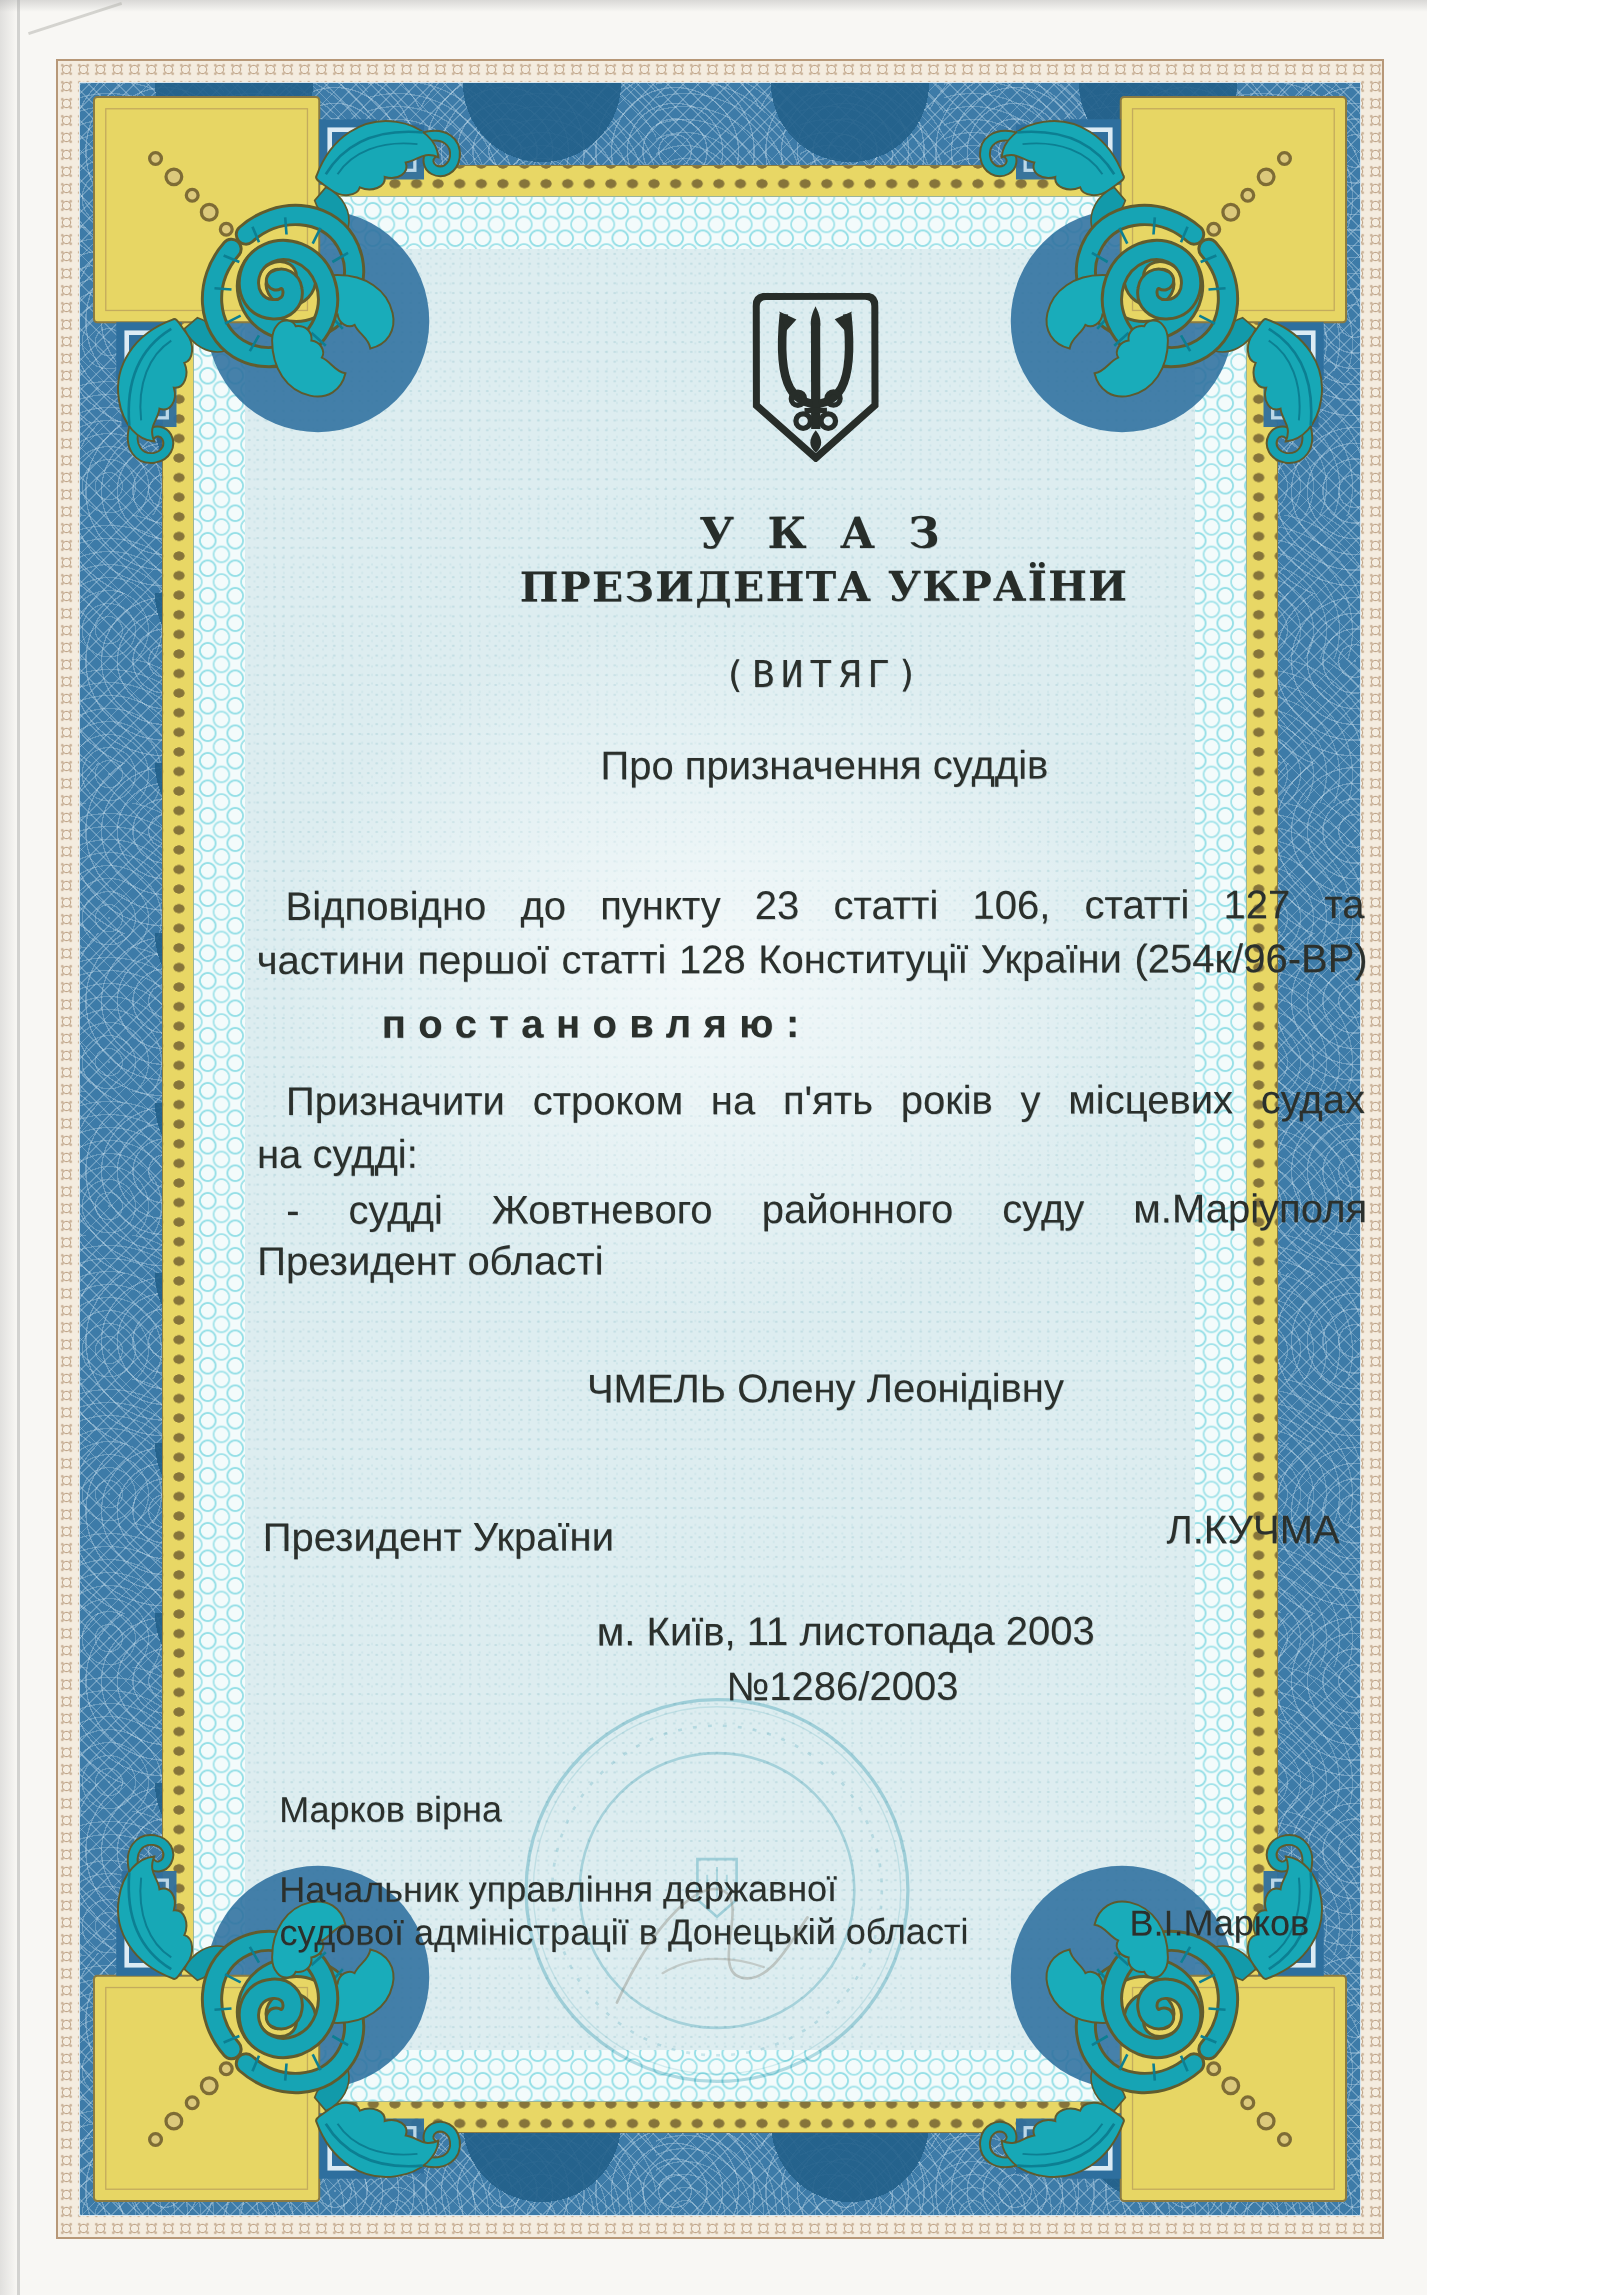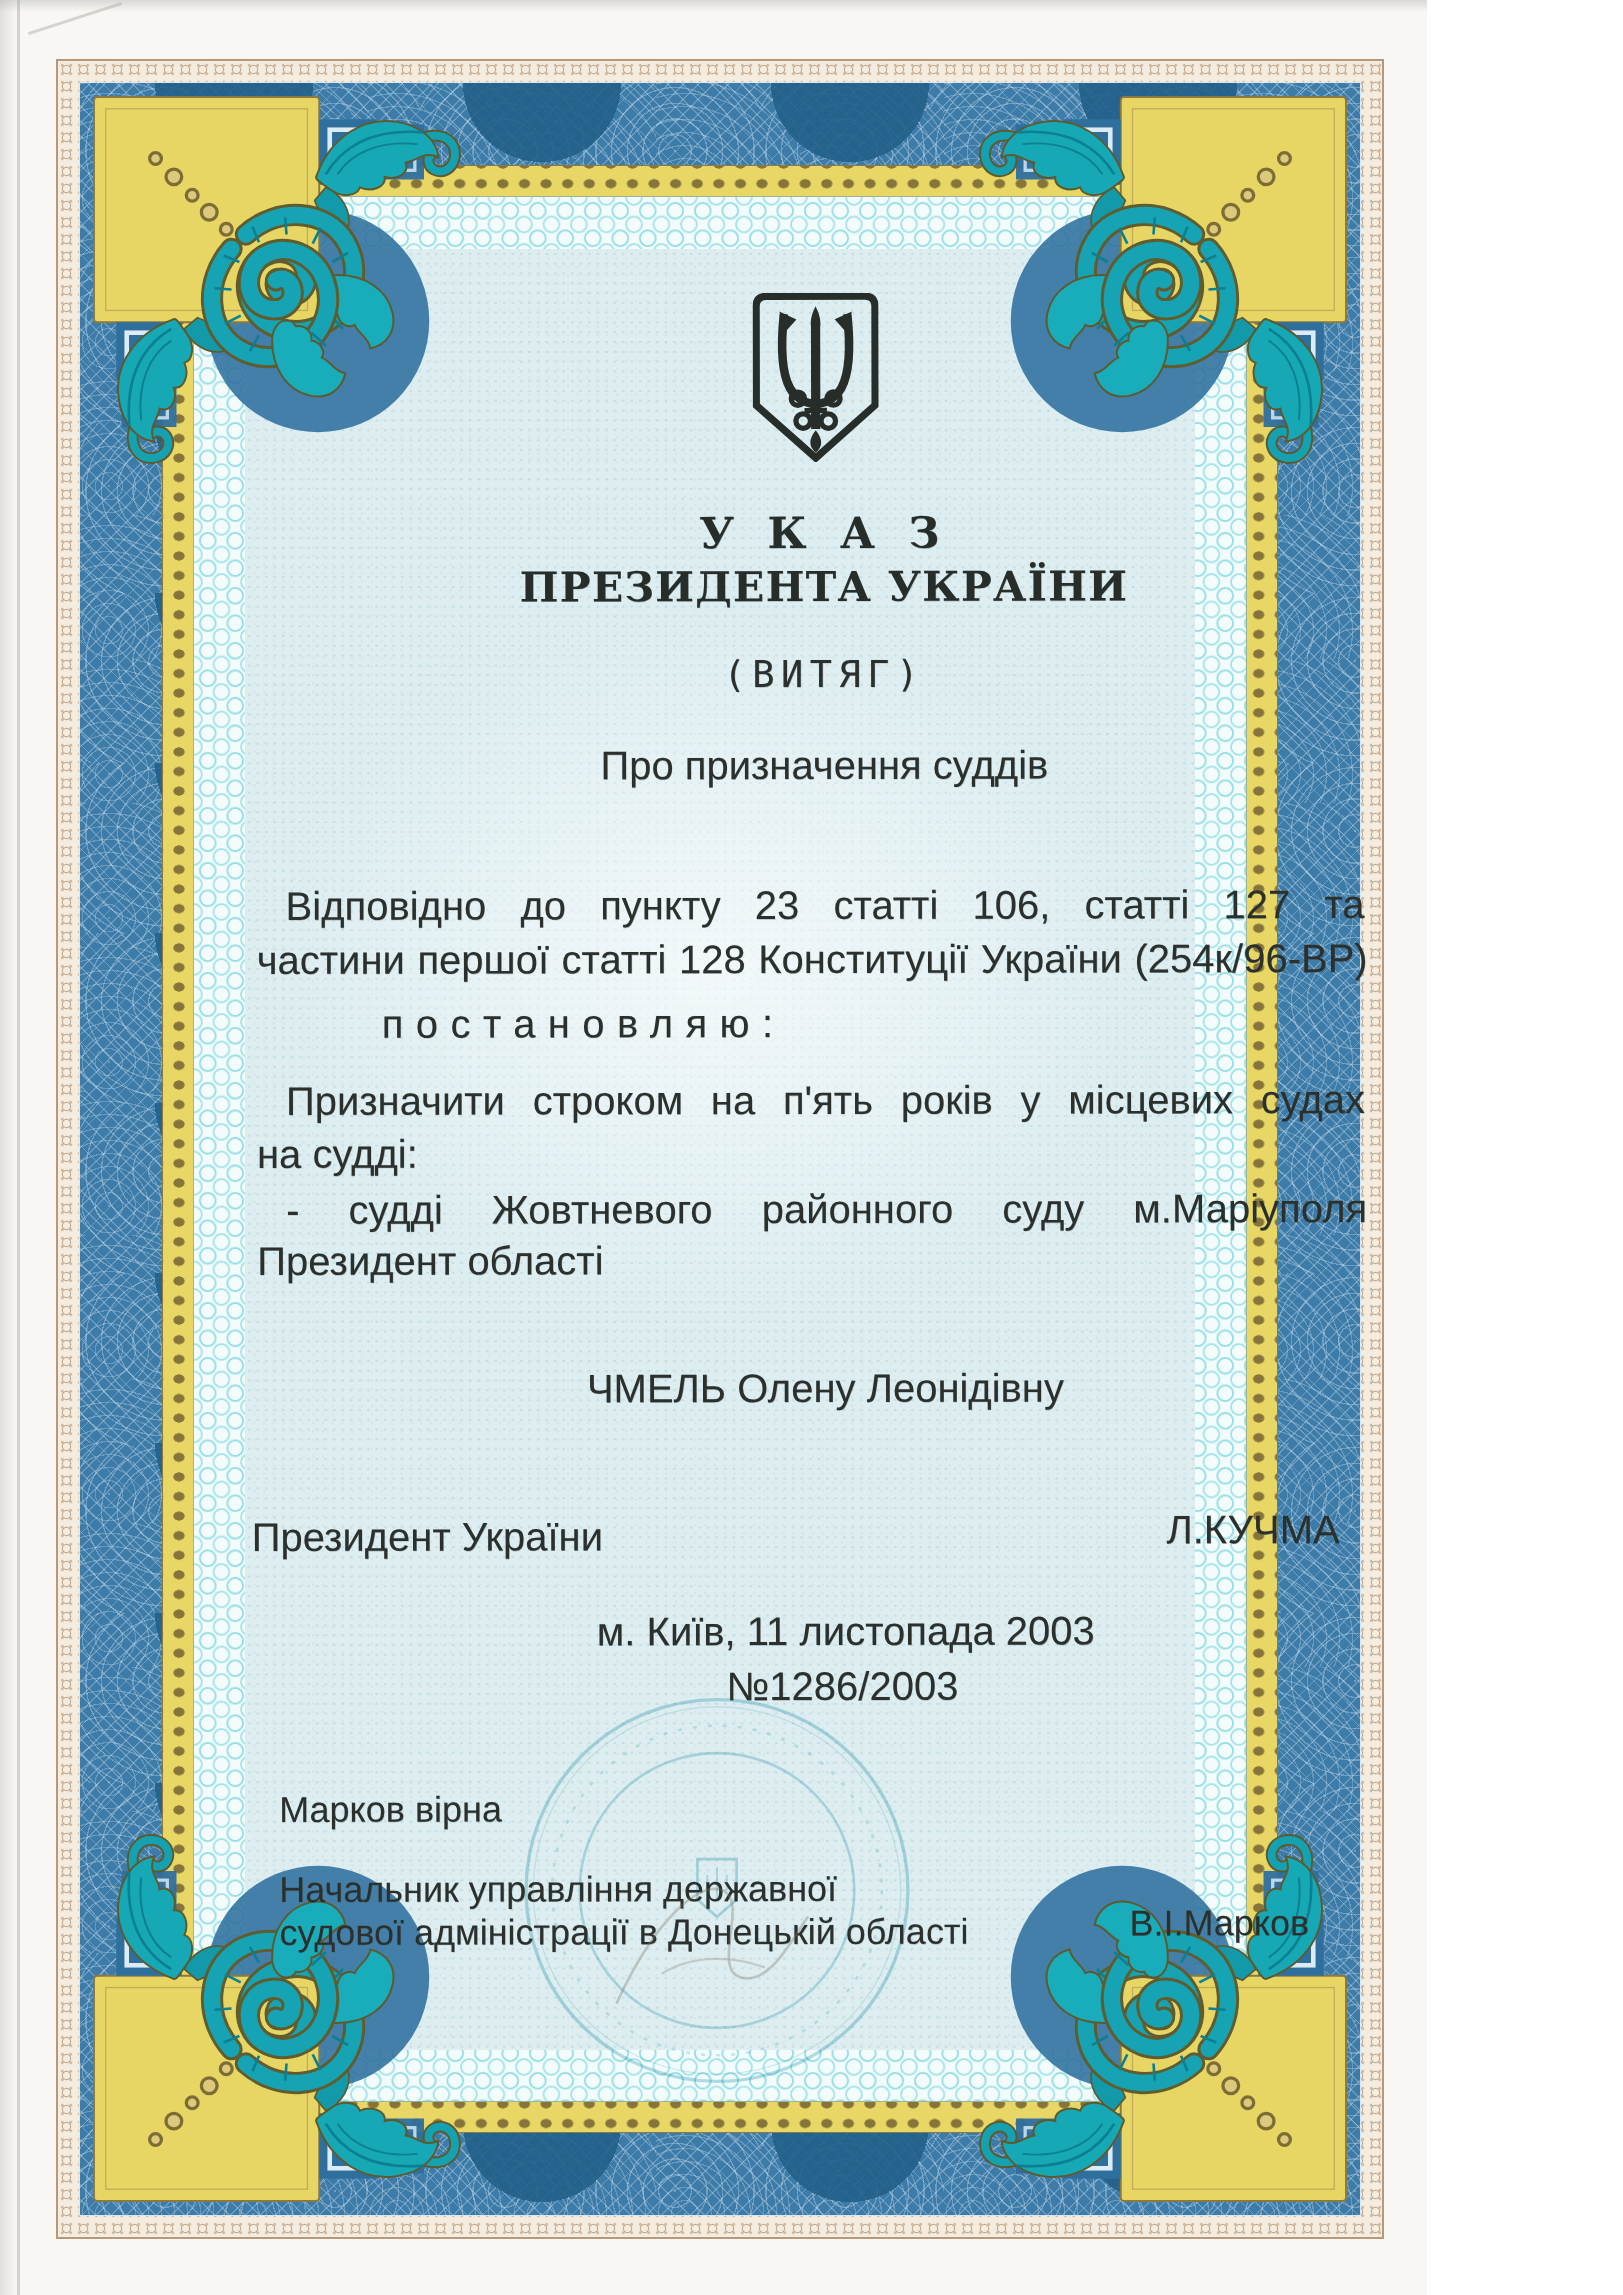--- a/index.html
+++ b/index.html
@@ -80,27 +80,27 @@
   .content{position:absolute;left:0;top:0;width:1623px;height:2295px;transform:rotate(-0.1deg);}
   .center-line{left:275px;width:1100px;text-align:center;}
   .t-ukaz{top:508px;font-family:"DejaVu Serif",serif;font-weight:bold;font-size:43px;letter-spacing:9.2px;color:#272d29;}
   .t-pres{top:563px;font-family:"DejaVu Serif",serif;font-weight:bold;font-size:41px;letter-spacing:1.3px;color:#272d29;}
   .t-vytiah{top:653px;font-family:"DejaVu Sans Mono",monospace;font-size:37px;letter-spacing:6.5px;color:#2b302c;}
   .t-subject{top:742px;font-size:40px;}
   .body-line{font-size:40px;}
   .just{white-space:normal;text-align:justify;text-align-last:justify;}
   .l-p1a{top:882px;left:286px;width:1079px;}
   .l-p1b{top:936px;left:257px;width:1111px;}
-  .l-resolve{top:1000px;left:382px;font-weight:normal;letter-spacing:12.4px;}
+  .l-resolve{top:1000px;left:382px;font-weight:bold;letter-spacing:12.4px;}
   .l-p2a{top:1077px;left:286px;width:1079px;}
   .l-p2b{top:1130px;left:257px;}
   .l-p3a{top:1186px;left:286px;width:1081px;}
   .l-p3b{top:1237px;left:257px;}
   .l-name{top:1365px;}
-  .l-prezydent{top:1513px;left:251px;text-align:center;}
+  .l-prezydent{top:1513px;left:262px;text-align:center;}
   .l-kuchma{top:1507px;right:284px;text-align:right;}
   .l-place{top:1608px;left:67px;right:0;text-align:center;}
   .l-number{top:1663px;left:60px;right:0;text-align:center;}
   .small-line{font-size:36px;}
   .l-kopia{top:1788px;left:278px;}
   .l-chief1{top:1868px;left:278px;}
   .l-chief2{top:1911px;left:278px;}
   .l-markov{top:1903px;left:1128px;}
   
   .stamp{position:absolute;left:511px;top:1681px;width:412px;height:419px;mix-blend-mode:multiply;opacity:.85;}

